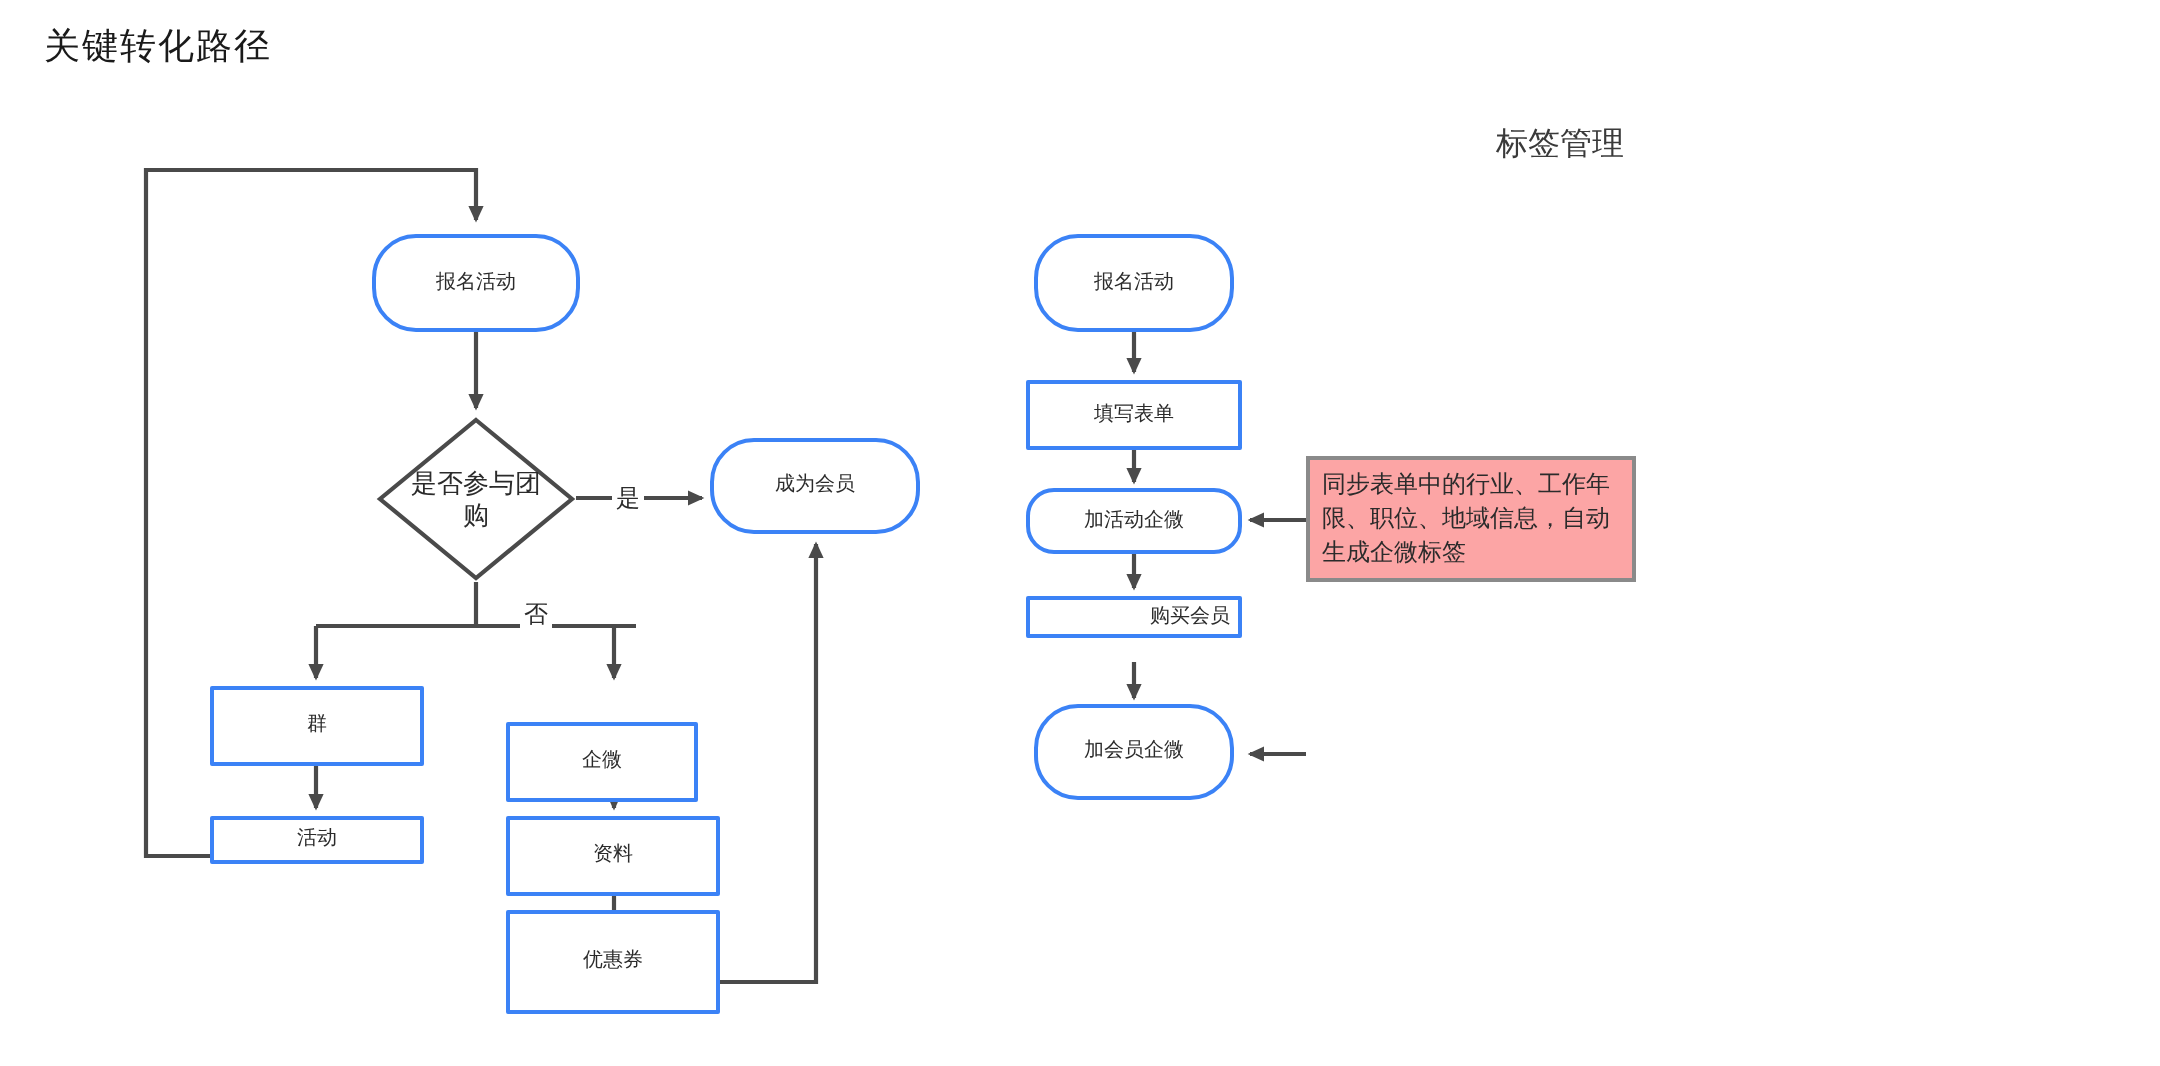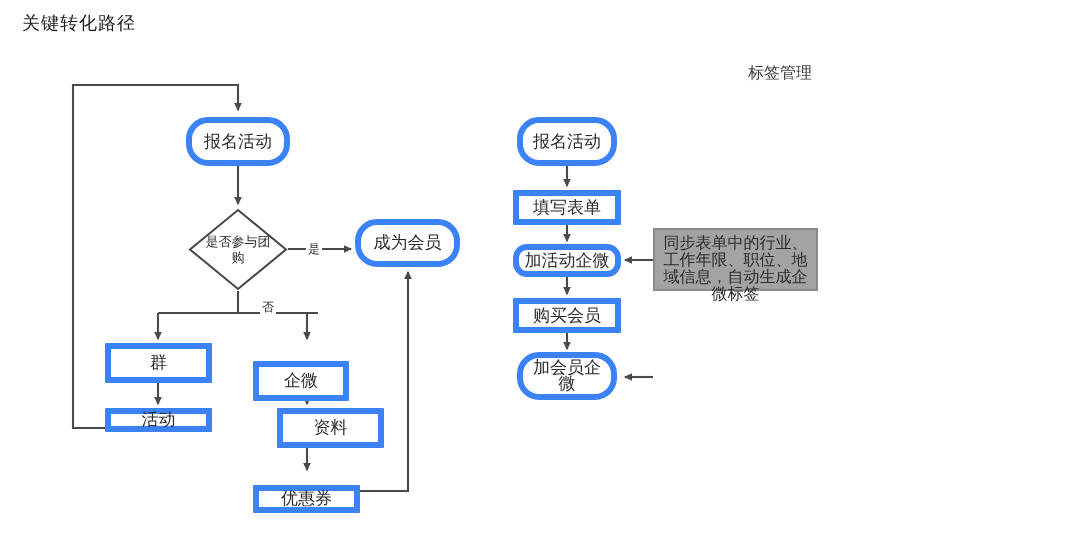--- a/index.html
+++ b/index.html
@@ -37,27 +37,27 @@
   .canvas {
     position: absolute;
     left: 0;
     top: 0;
     width: 1080px;
     height: 533px;
   }
   .node {
     position: absolute;
     box-sizing: border-box;
-    border: 6px solid #3b82f6;
+    border: 2px solid #3b82f6;
     background: #ffffff;
     display: flex;
     align-items: center;
     justify-content: center;
     text-align: center;
-    font-size: 17px;
+    font-size: 10px;
     line-height: 16px;
     color: #2b2b2b;
     padding: 2px 4px;
   }
   .node.rounded {
     border-radius: 22px;
   }
   .node.rect {
     border-radius: 1px;
   }
@@ -77,26 +77,26 @@
     font-size: 13px;
     line-height: 16px;
     color: #2b2b2b;
     box-sizing: border-box;
     padding: 0 16px;
   }
   .note {
     position: absolute;
     box-sizing: border-box;
     border: 2px solid #8a8a8a;
-    background: #a3a3a3;
-    font-size: 16px;
+    background: #fca5a5;
+    font-size: 12px;
     line-height: 17px;
     color: #2b2b2b;
     padding: 4px 6px;
-    text-align: center;
+    text-align: left;
   }
   .edge-label {
     position: absolute;
     font-size: 12px;
     line-height: 14px;
     color: #2b2b2b;
     background: #ffffff;
     padding: 0 2px;
     white-space: nowrap;
   }
@@ -177,44 +177,44 @@
   </div>
 
   <div class="node rect" style="left:105px; top:408px; width:107px; height:24px;">
     <span>活动</span>
   </div>
 
   <div class="node rect" style="left:253px; top:361px; width:96px; height:40px;">
     <span>企微</span>
   </div>
 
-  <div class="node rect" style="left:253px; top:408px; width:107px; height:40px;margin-left:24px;">
+  <div class="node rect" style="left:253px; top:408px; width:107px; height:40px;">
     <span>资料</span>
   </div>
 
-  <div class="node rect" style="left:253px; top:485px; width:107px; height:28px;">
+  <div class="node rect" style="left:253px; top:455px; width:107px; height:52px;">
     <span>优惠券</span>
   </div>
 
   <div class="edge-label" style="left:306px; top:242px;">是</div>
   <div class="edge-label" style="left:260px; top:300px;">否</div>
 
   <div class="node rounded" style="left:517px; top:117px; width:100px; height:49px;">
     <span>报名活动</span>
   </div>
 
   <div class="node rect" style="left:513px; top:190px; width:108px; height:35px;">
     <span>填写表单</span>
   </div>
 
   <div class="node rect" style="left:513px; top:244px; width:108px; height:33px;border-radius:14px;">
     <span>加活动企微</span>
   </div>
 
-  <div class="node rect" style="left:513px; top:298px; width:108px; height:35px;">
+  <div class="node rect" style="left:513px; top:298px; width:108px; height:21px;justify-content:flex-end;">
     <span>购买会员</span>
   </div>
 
   <div class="node rounded" style="left:517px; top:352px; width:100px; height:48px;">
     <span>加会员企微</span>
   </div>
 
   <div class="note" style="left:653px; top:228px; width:165px; height:63px;">
     <span>同步表单中的行业、工作年限、职位、地域信息，自动生成企微标签</span>
   </div>

